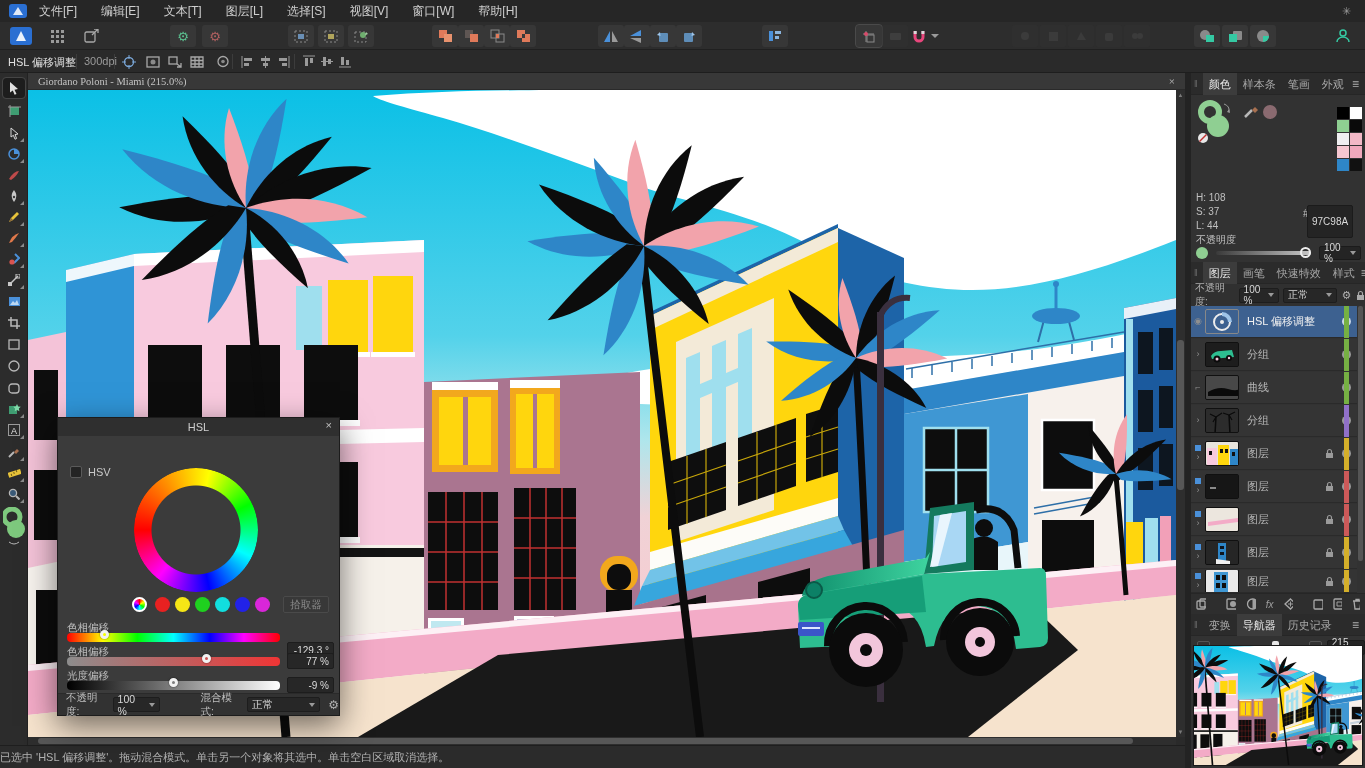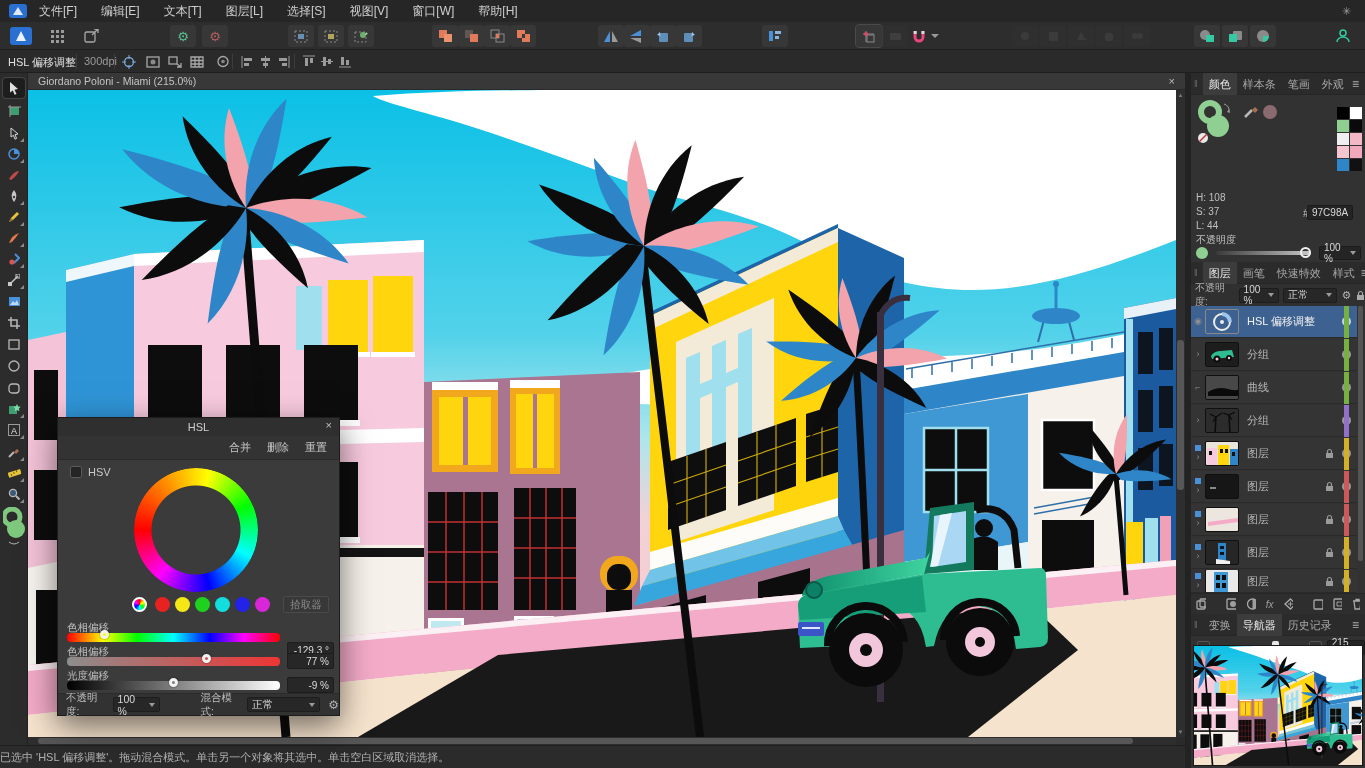--- a/index.html
+++ b/index.html
@@ -28,21 +28,21 @@
   .vsep { position:absolute; top:4px; width:1px; height:15px; background:#3c3c3c; }
   .cx-ic { position:absolute; top:4px; width:18px; height:15px; display:flex; align-items:center; justify-content:center; }
 
   
   #tool-rail { left:0; top:73px; width:28px; height:672px; background:#2c2c2c; border-right:1px solid #222; }
   .tool { position:absolute; left:3px; width:22px; height:20px; display:flex; align-items:center; justify-content:center; border-radius:3px; }
   .tool.sel { background:#1d1d1d; outline:1px solid #454545; }
   .fly:after { content:""; position:absolute; right:1px; bottom:1px; border-left:4px solid transparent; border-bottom:4px solid #8a8a8a; }
 
   
-  #doc-tabbar { left:28px; top:73px; width:1157px; height:17px; background:#383838; border-bottom:1px solid #2a2a2a; display:flex; align-items:center; }
+  #doc-tabbar { left:28px; top:73px; width:1157px; height:17px; background:#383838; border-bottom:1px solid #2a2a2a; display:flex; align-items:center;font-family:Liberation Serif, serif; }
   #doc-tabbar .title { margin-left:10px; font-size:10.5px; color:#c4c4c4; }
   #doc-tabbar .close { margin-left:auto; margin-right:10px; color:#bbb; font-size:11px; }
   #canvas-wrap { left:28px; top:90px; width:1148px; height:647px; background:#111; overflow:hidden; }
   #vscroll { left:1176px; top:90px; width:9px; height:647px; background:#2e2e2e; }
   #vscroll .thumb { position:absolute; left:1px; top:250px; width:7px; height:150px; background:#575757; border-radius:3px; }
   #vscroll .arr { position:absolute; left:0; width:9px; height:10px; color:#7a7a7a; font-size:6px; text-align:center; line-height:10px; }
   #hscroll { left:28px; top:737px; width:1148px; height:8px; background:#2e2e2e; }
   #hscroll .thumb { position:absolute; top:1px; left:10px; width:1095px; height:6px; background:#575757; border-radius:3px; }
   #corner-box { left:1176px; top:737px; width:9px; height:8px; background:#2a2a2a; }
 
@@ -825,25 +825,20 @@
 <div id="hscroll" class="abs">
   <div class="thumb"></div>
 </div>
 <div id="corner-box" class="abs"></div>
 
 <div id="hsl-dialog" class="abs">
   <div id="hsl-title">
     <span>HSL</span>
     <span class="close">×</span>
   </div>
-  <div id="hsl-actions">
-    <span>合并</span>
-    <span>删除</span>
-    <span>重置</span>
-  </div>
   <div style="position:absolute;left:12px;top:48px;display:flex;align-items:center;gap:6px">
     <span class="checkbox"></span>
     <span style="color:#c8c8c8">HSV</span>
   </div>
   <div id="hsl-ring"></div>
 
   <div class="swatch swheel" style="left:74px"></div>
   <div class="swatch" style="left:97px;background:#e82121"></div>
   <div class="swatch" style="left:117px;background:#f5e616"></div>
   <div class="swatch" style="left:137px;background:#1fd11f"></div>
@@ -920,21 +915,21 @@
   <div class="mini-swatch" style="left:159px;top:38px;background:#f2b8c6"></div>
   <div class="mini-swatch" style="left:146px;top:51px;background:#f5c6d0"></div>
   <div class="mini-swatch" style="left:159px;top:51px;background:#f0a8bc"></div>
   <div class="mini-swatch" style="left:146px;top:64px;background:#2e86c8"></div>
   <div class="mini-swatch" style="left:159px;top:64px;background:#111"></div>
 
   <span class="hsl-txt" style="left:5px;top:97px">H: 108</span>
   <span class="hsl-txt" style="left:5px;top:111px">S: 37</span>
   <span class="hsl-txt" style="left:5px;top:125px">L: 44</span>
   <span class="hsl-txt" style="left:112px;top:113px">#:</span>
-  <div class="field abs" style="left:116px;top:110px;width:46px;height:15px">
+  <div class="field abs" style="left:116px;top:110px;width:46px;height:33px">
       <span>97C98A</span>
     </div>
   <span class="hsl-txt" style="left:5px;top:138px">不透明度</span>
 </div>
 <div class="abs" style="left:1191px;top:245px;width:174px;height:16px;display:flex;align-items:center;background:#323232">
   <div style="width:12px;height:12px;border-radius:50%;background:#8fcf92;margin-left:5px"></div>
   <div style="position:relative;flex:1;height:4px;margin:0 8px;background:linear-gradient(90deg,#3a3a3a,#c8c8c8);border-radius:2px">
     <div style="position:absolute;right:0;top:-4px;width:11px;height:11px;border:2px solid #eee;border-radius:50%"></div>
   </div>
   <div class="field" style="width:42px;height:14px;margin-right:4px">

